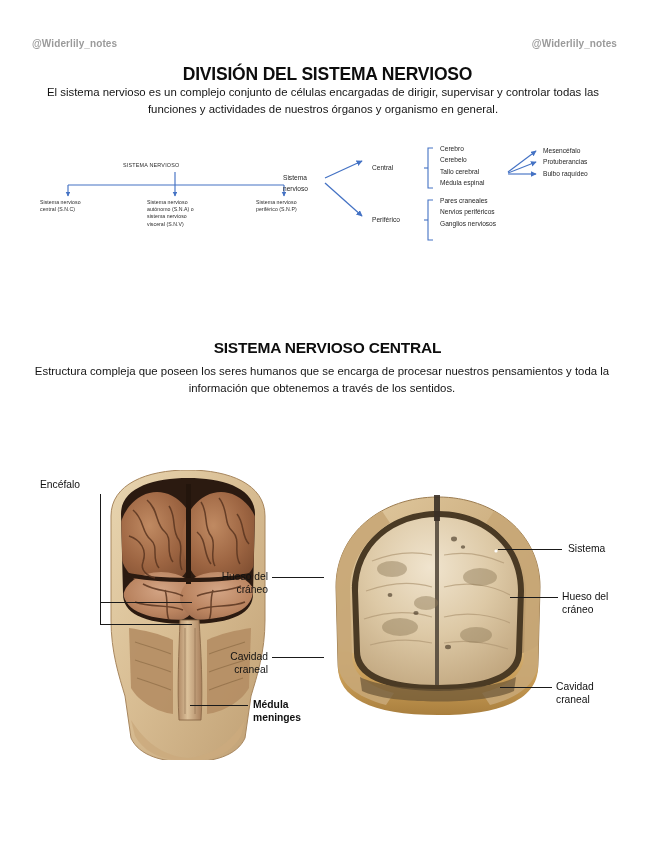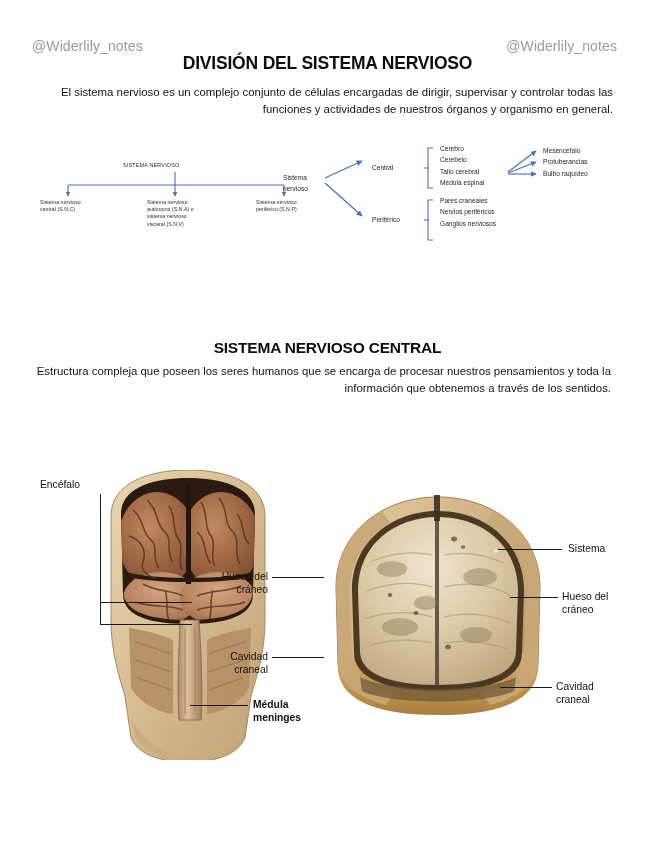--- a/index.html
+++ b/index.html
@@ -17,51 +17,51 @@
   }
   .page {
     position: absolute;
     inset: 0;
     background: #ffffff;
   }
 
   
   .watermark {
     position: absolute;
-    font-size: 14px;
-    font-weight: normal;
+    font-size: 10px;
+    font-weight: bold;
     color: #9a9a9a;
     letter-spacing: .1px;
     white-space: nowrap;
   }
   .wm-left  { left: 32px;  top: 38px; }
   .wm-right { right: 38px; top: 38px; }
 
   
   .h-title {
     position: absolute;
     left: 0; right: 0;
     text-align: center;
     font-size: 17.5px;
     font-weight: bold;
     letter-spacing: -0.2px;
     color: #0d0d0d;
   }
-  #title-main { top: 53px; }
+  #title-main { top: 64px; }
   #title-snc  { top: 339px; font-size: 15.5px; }
 
   
   .para {
     position: absolute;
     left: 33px;
     width: 580px;
     font-size: 11.4px;
     line-height: 16.5px;
     color: #141414;
-    text-align: right;
+    text-align: center;
   }
   #para-intro { top: 84px; }
   #para-snc-1 { top: 363px; width: 578px; }
   #para-snc-2 { top: 410px; width: 560px; }
 
   
   .diagram {
     position: absolute;
     left: 0; top: 140px;
     width: 655px; height: 110px;

